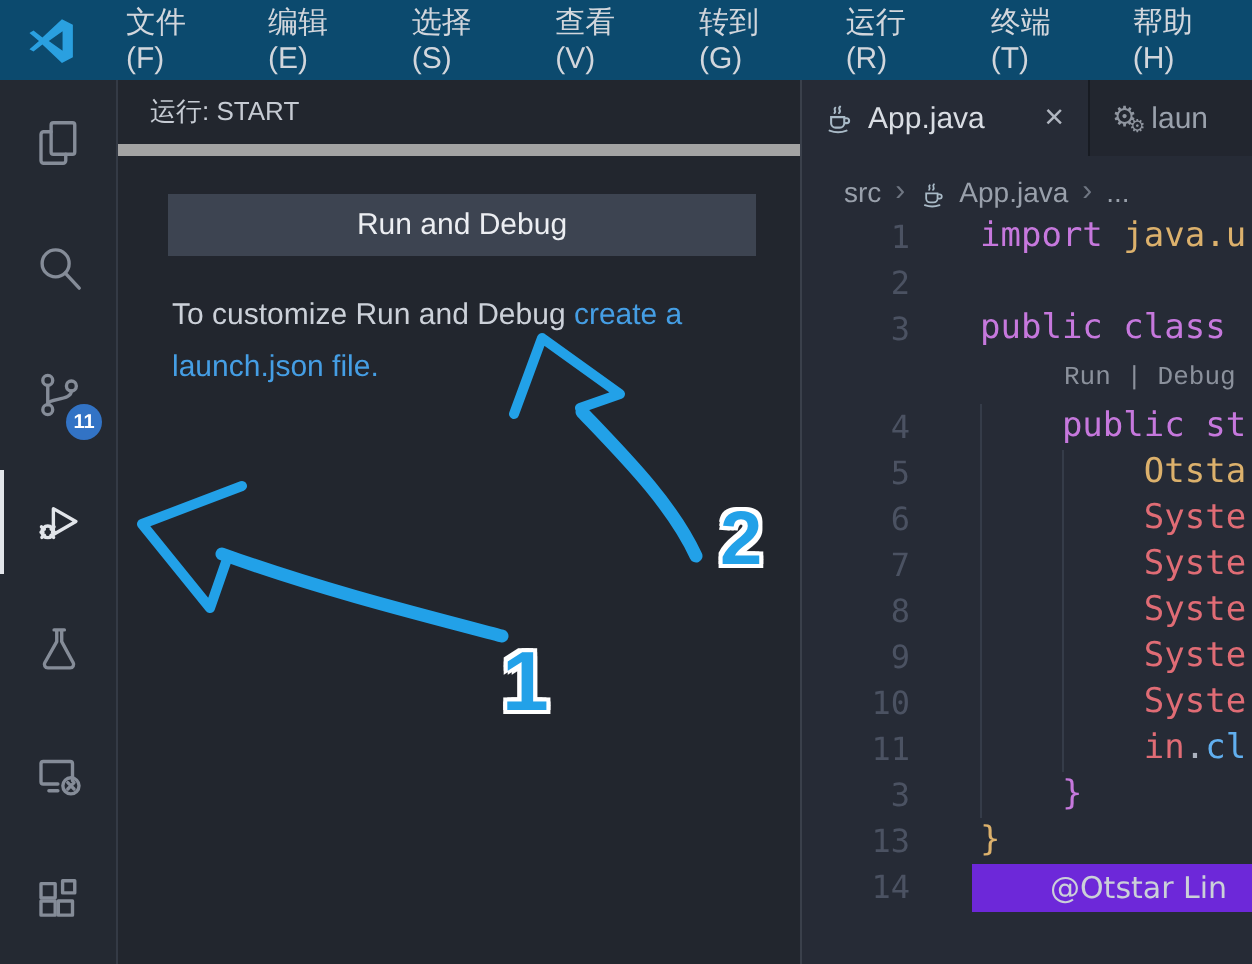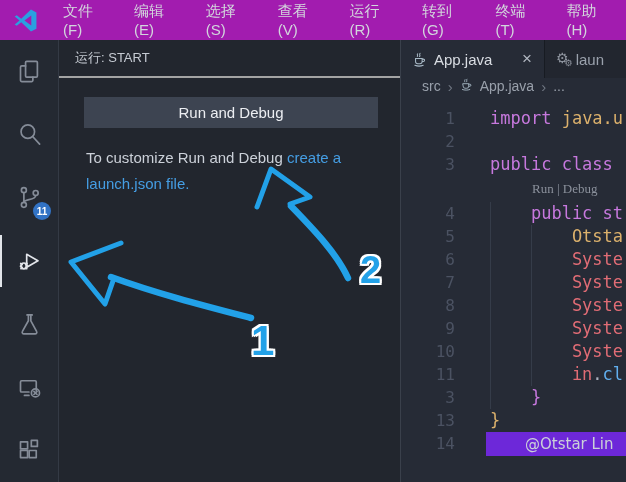--- a/index.html
+++ b/index.html
@@ -4,62 +4,62 @@
 <style>
   :root{
     --arrow:#22a1e8; --link:#459ee4; --badge:#3273c5;
     --c-kw:#c678dd; --c-type:#dcb16c; --c-var:#e06c75; --c-meth:#61afef; --c-plain:#abb2bf;
   }
   *{box-sizing:border-box;margin:0;padding:0}
   html,body{width:626px;height:482px;overflow:hidden}
   body{background:#20242c;font-family:"Liberation Sans",sans-serif;position:relative}
 
   
-  .menubar{height:40px;background:#a21caf;display:flex;align-items:center;color:#d2d6dc;font-size:15px}
+  .menubar{height:40px;background:#0c4a6e;display:flex;align-items:center;color:#d2d6dc;font-size:15px}
   .logo{width:25px;height:25px;margin:0 12px 0 13px;flex:none}
   .menu-item{padding:0 13px;cursor:default}
 
   
   .main{display:flex;height:442px}
 
   
   .activitybar{width:59px;background:#242932;border-right:1px solid #343a45;display:flex;flex-direction:column;align-items:stretch;position:relative}
   .act-cell{height:64px;display:flex;align-items:center;justify-content:center;position:relative;cursor:pointer}
   .act-cell svg{width:27px;height:27px;stroke:#858c98;fill:none;stroke-width:1.5;stroke-linecap:round;stroke-linejoin:round}
   .act-cell.active svg{stroke:#e2e5ea}
   .act-cell.active::before{content:"";position:absolute;left:0;top:6px;bottom:6px;width:2px;background:#e2e5ea}
   .badge{position:absolute;right:7px;bottom:9px;min-width:18px;height:18px;border-radius:50%;background:var(--badge);color:#fff;font-size:10px;font-weight:bold;display:flex;align-items:center;justify-content:center}
 
   
   .sidebar{width:342px;background:#22262e;border-right:1px solid #3a404b;display:flex;flex-direction:column}
-  .sidebar-header{height:38px;border-bottom:2px solid #a3a3a3;display:flex;align-items:center;padding-left:16px;font-size:13px;color:#c6cbd3}
+  .sidebar-header{height:38px;border-bottom:6px solid #a3a3a3;display:flex;align-items:center;padding-left:16px;font-size:13px;color:#c6cbd3}
   .run-btn{margin:19px 22px 0 25px;height:31px;background:#3d4451;color:#eceef2;font-size:15px;display:flex;align-items:center;justify-content:center;cursor:pointer;border:none}
   .hint{margin:17px 16px 0 27px;font-size:15px;line-height:26px;color:#ccd1d9}
   .hint .link{color:var(--link);cursor:pointer}
 
   
   .editor{flex:1;min-width:0;background:#262b36;display:flex;flex-direction:column}
   .tabbar{height:38px;background:#1e222a;display:flex}
   .tab{display:flex;align-items:center;font-size:15px;cursor:pointer}
   .tab.active{width:144px;background:#262b36;color:#d9dde3;padding:0 8px 0 11px;border-right:1px solid #171b22}
   .tab.inactive{flex:1;background:#22262f;color:#9aa1ac;padding:0 0 0 11px}
   .tab .tab-label{margin-left:7px}
   .tab .close{margin-left:auto;color:#b0b6c0;font-size:17px;padding:0 4px;cursor:pointer}
   .gears{font-size:14px;color:#8f959f;letter-spacing:-4px}
   .gears .g2{font-size:9px;vertical-align:-3px}
 
-  .breadcrumb{height:26px;display:flex;align-items:flex-start;padding-left:21px;font-size:14px;color:#99a0ab;gap:7px}
+  .breadcrumb{height:26px;display:flex;align-items:flex-end;padding-left:21px;font-size:14px;color:#99a0ab;gap:7px}
   .breadcrumb .sep{color:#6f7682;font-size:15px}
   .crumb{cursor:pointer}
 
   .code{flex:1;position:relative;font-family:"DejaVu Sans Mono",monospace;font-size:17px;padding-top:3px;overflow:hidden}
   .code-line{height:23px;line-height:23px;display:flex;white-space:pre}
   .ln{width:54px;flex:none;text-align:right;color:#4b5262;font-size:16px}
   .ct{margin-left:35px}
-  .lens{height:26px;line-height:26px;padding-left:131px;font-size:13px;color:#8b919c;font-family:Liberation Serif, serif;cursor:pointer}
+  .lens{height:26px;line-height:26px;padding-left:131px;font-size:13px;color:#8b919c;font-family:Liberation Mono, monospace;cursor:pointer}
   .s-kw{color:var(--c-kw)} .s-type{color:var(--c-type)} .s-var{color:var(--c-var)} .s-meth{color:var(--c-meth)} .s-plain{color:var(--c-plain)}
   .guide{position:absolute;width:1px;background:#353c49}
   .g1{left:89px;top:98px;height:207px}
   .g2l{left:130px;top:121px;height:161px}
   .watermark{position:absolute;left:85px;right:0;top:328px;height:24px;background:#6d28d9;color:#cbd0d8;font-size:15px;line-height:24px;padding-left:39px;font-family:"DejaVu Sans",sans-serif}
 
   
   .overlay{position:absolute;left:0;top:0;width:626px;height:482px;pointer-events:none;z-index:40}
   .overlay path{stroke:var(--arrow);fill:none;stroke-linecap:round;stroke-linejoin:round}
   .num{position:absolute;z-index:41;font-weight:bold;color:var(--arrow);pointer-events:none;
@@ -72,22 +72,22 @@
 
 <div class="menubar">
   <svg class="logo" viewBox="0 0 32 32">
     <path fill="#2aa0e0" fill-rule="evenodd" d="M23 2 L10.5 13.7 L4.8 9.3 L2.2 10.8 L8.3 16 L2.2 21.2 L4.8 22.7 L10.5 18.3 L23 30 L30 26.4 V5.6 Z M23.4 9.7 V22.3 L14.6 16 Z"></path>
   </svg>
   <div style="display:flex">
       <span class="menu-item">文件(F)</span>
       <span class="menu-item">编辑(E)</span>
       <span class="menu-item">选择(S)</span>
       <span class="menu-item">查看(V)</span>
+      <span class="menu-item">转到(G)</span>
       <span class="menu-item">运行(R)</span>
-      <span class="menu-item">转到(G)</span>
       <span class="menu-item">终端(T)</span>
       <span class="menu-item">帮助(H)</span>
     </div>
 </div>
 
 <div class="main">
 
   <div class="activitybar">
     <div class="act-cell">
       <svg viewBox="0 0 24 24">

